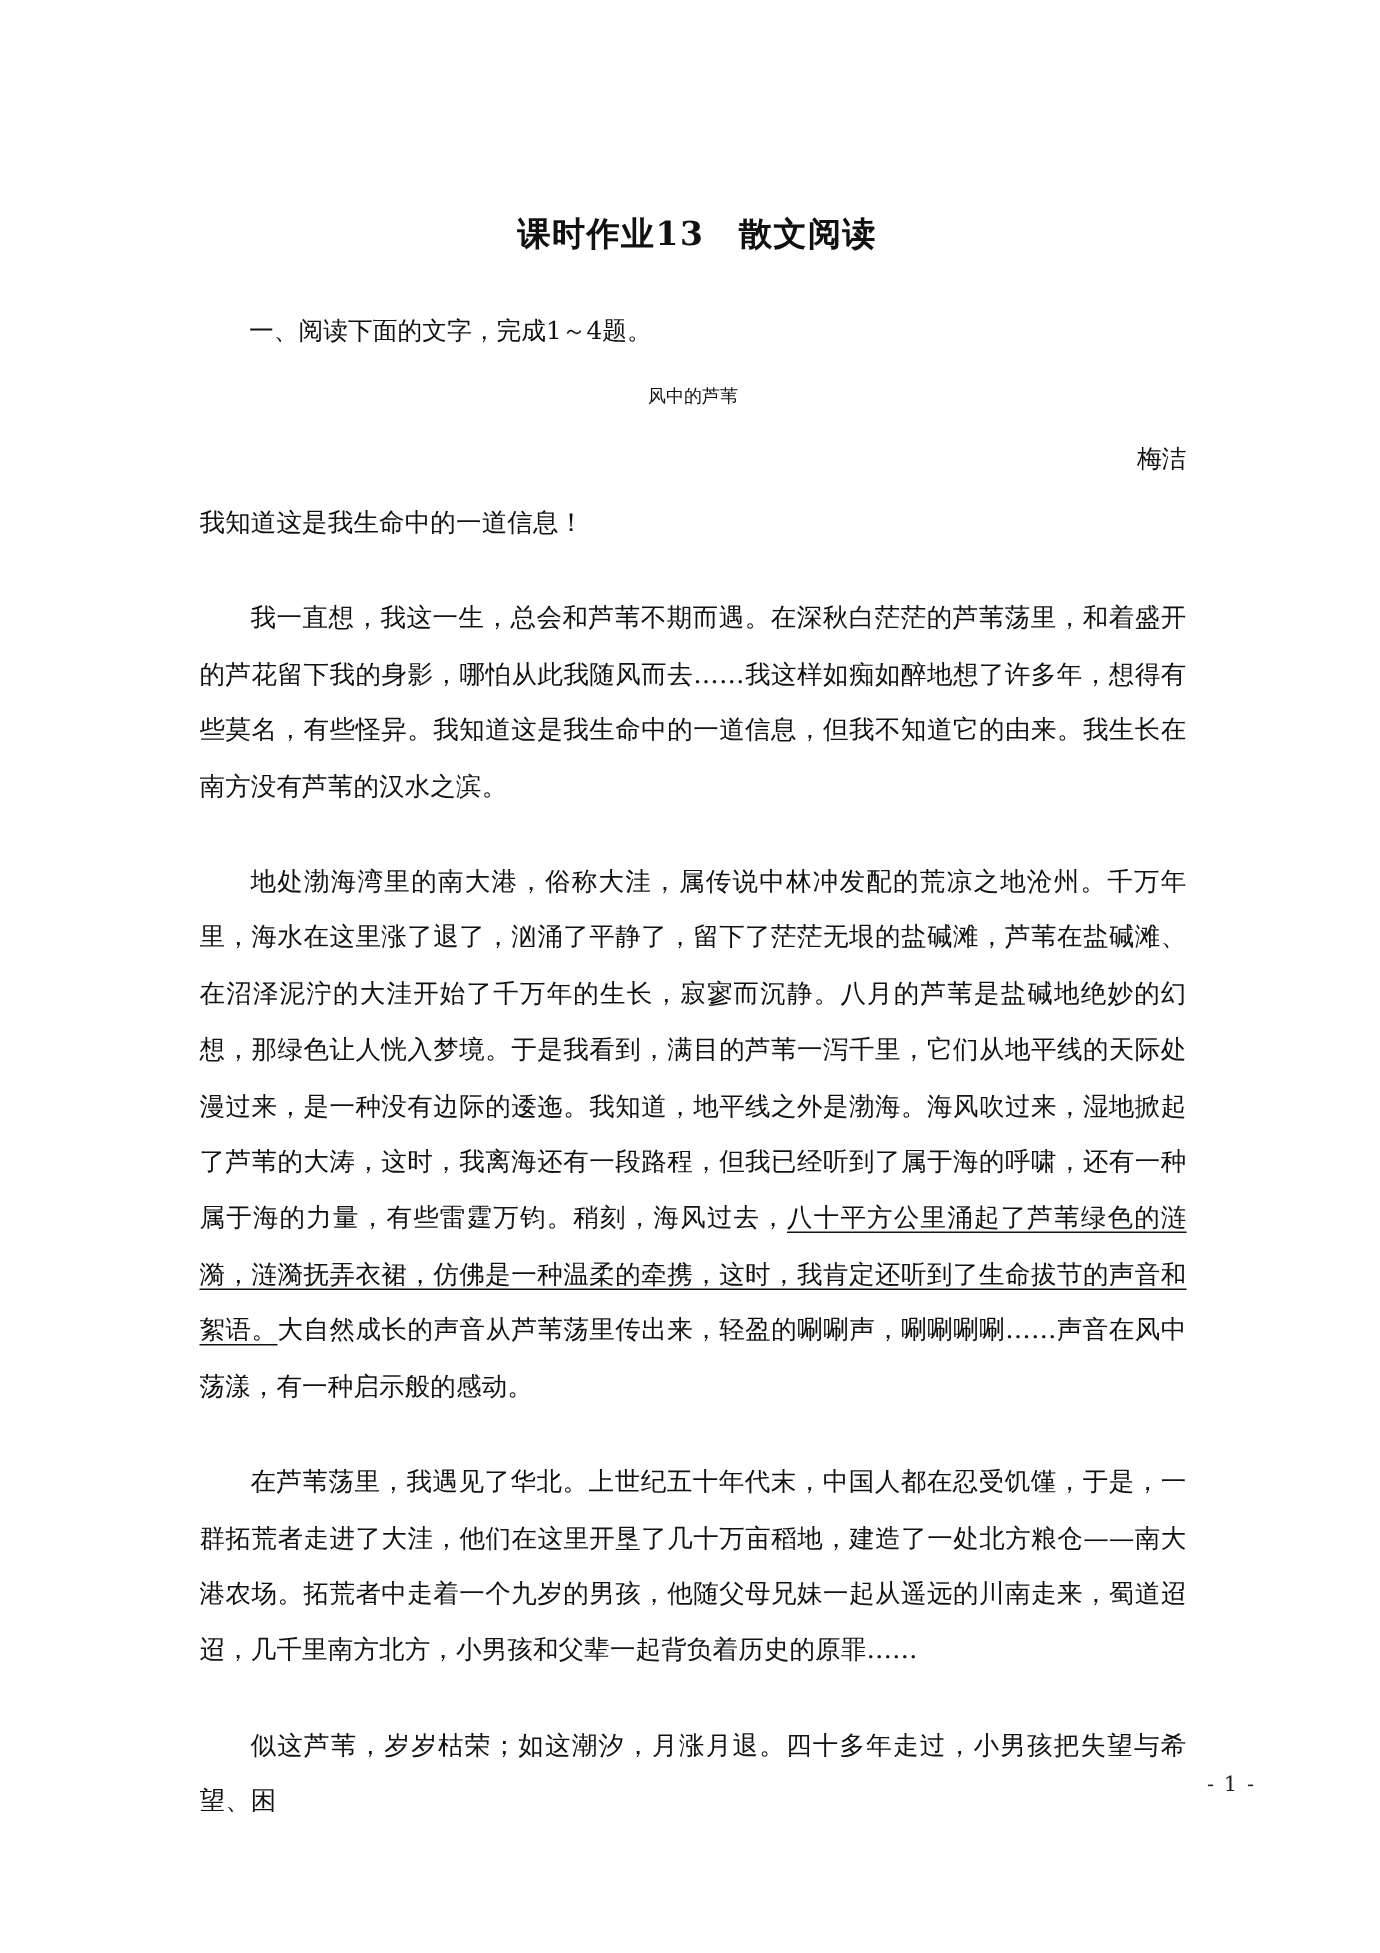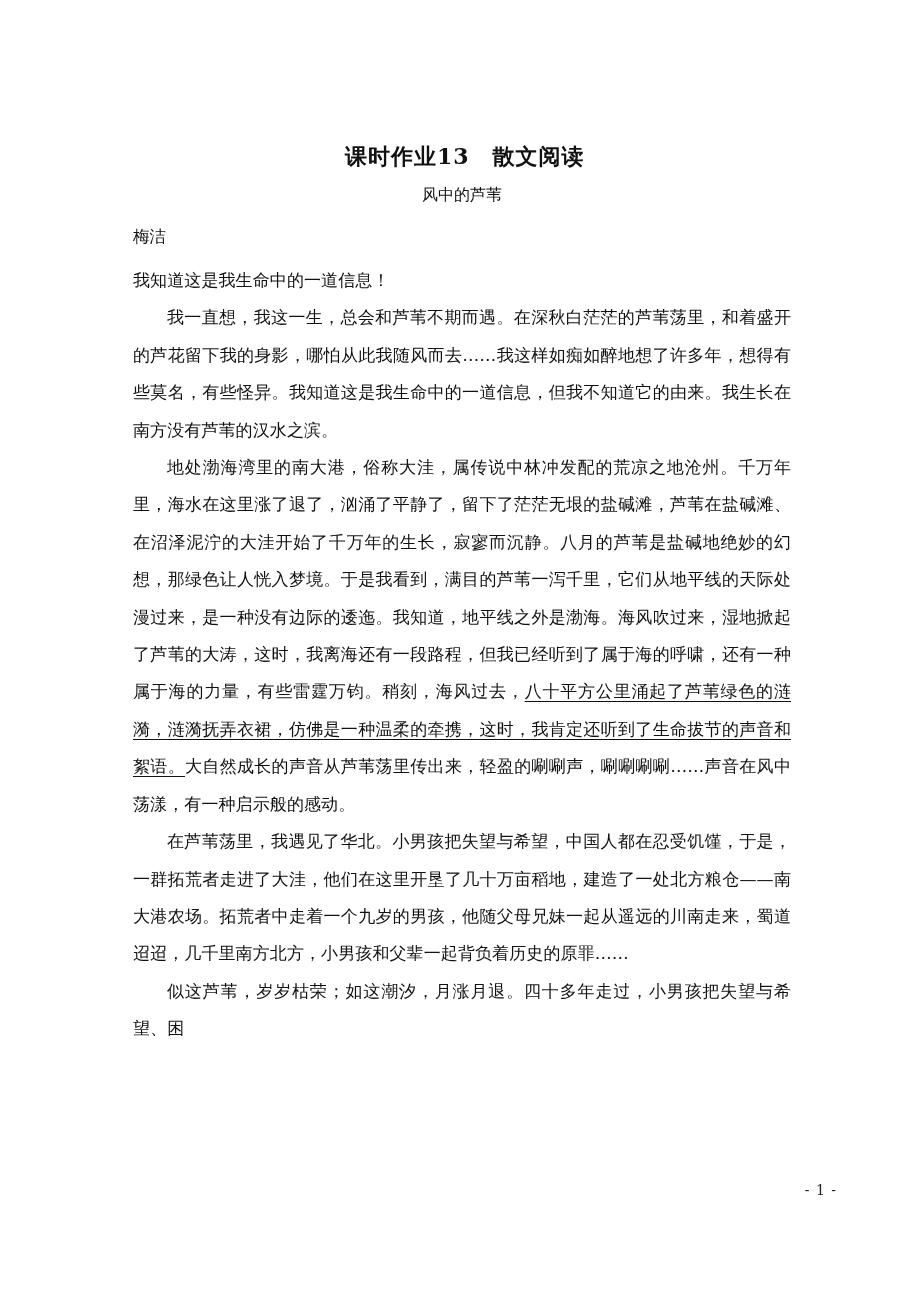--- a/index.html
+++ b/index.html
@@ -37,44 +37,45 @@
     white-space: pre;
   }
   .section-line {
     font-size: 16.5px;
     line-height: 38px;
     margin: 0;
     padding-top: 31px;
     text-indent: 33px;
   }
   .center-title {
-    font-size: 16px;
+    font-size: 12px;
     text-align: center;
     line-height: 38px;
     margin: 0;
     padding-top: 5px;
   }
   .center-author {
     font-size: 16.5px;
-    text-align: left;
+    text-align: right;
     line-height: 38px;
     margin: 0;
     padding-top: 4px;
   }
   p.body-para {
     font-size: 17px;
     line-height: 37.4px;
     margin: 0;
     text-align: justify;
     text-justify: inter-ideograph;
     text-indent: 0;
     letter-spacing: 0.1px;
   }
   p.body-para.indent {
     text-indent: 34px;
+    margin-top: 26px;
   }
   p.first-para {
     padding-top: 6px;
   }
   .ul {
     text-decoration: underline;
     text-underline-offset: 4px;
   }
   .page-number {
     position: absolute;
@@ -87,34 +88,35 @@
 </style>
 </head>
 <body>
 
 <div class="page">
 
   <div class="content">
 
     <h1 class="doc-title">课时作业13　散文阅读</h1>
 
+    <div class="section-line">一、阅读下面的文字，完成1～4题。</div>
 
     <div class="center-title">风中的芦苇</div>
 
     <div class="center-author">梅洁</div>
 
     <p class="body-para first-para">我知道这是我生命中的一道信息！</p>
 
     <p class="body-para indent">我一直想，我这一生，总会和芦苇不期而遇。在深秋白茫茫的芦苇荡里，和着盛开的芦花留下我的身影，哪怕从此我随风而去……我这样如痴如醉地想了许多年，想得有些莫名，有些怪异。我知道这是我生命中的一道信息，但我不知道它的由来。我生长在南方没有芦苇的汉水之滨。</p>
 
 
     <p class="body-para indent" id="seg-para"><span>地处渤海湾里的南大港，俗称大洼，属传说中林冲发配的荒凉之地沧州。千万年里，海水在这里涨了退了，汹涌了平静了，留下了茫茫无垠的盐碱滩，芦苇在盐碱滩、在沼泽泥泞的大洼开始了千万年的生长，寂寥而沉静。八月的芦苇是盐碱地绝妙的幻想，那绿色让人恍入梦境。于是我看到，满目的芦苇一泻千里，它们从地平线的天际处漫过来，是一种没有边际的逶迤。我知道，地平线之外是渤海。海风吹过来，湿地掀起了芦苇的大涛，这时，我离海还有一段路程，但我已经听到了属于海的呼啸，还有一种属于海的力量，有些雷霆万钧。稍刻，海风过去，</span><span class="ul">八十平方公里涌起了芦苇绿色的涟漪，涟漪抚弄衣裙，仿佛是一种温柔的牵携，这时，我肯定还听到了生命拔节的声音和絮语。</span><span>大自然成长的声音从芦苇荡里传出来，轻盈的唰唰声，唰唰唰唰……声音在风中荡漾，有一种启示般的感动。</span></p>
 
 
-    <p class="body-para indent">在芦苇荡里，我遇见了华北。小男孩把失望与希望，中国人都在忍受饥馑，于是，一群拓荒者走进了大洼，他们在这里开垦了几十万亩稻地，建造了一处北方粮仓——南大港农场。拓荒者中走着一个九岁的男孩，他随父母兄妹一起从遥远的川南走来，蜀道迢迢，几千里南方北方，小男孩和父辈一起背负着历史的原罪……</p>
+    <p class="body-para indent">在芦苇荡里，我遇见了华北。上世纪五十年代末，中国人都在忍受饥馑，于是，一群拓荒者走进了大洼，他们在这里开垦了几十万亩稻地，建造了一处北方粮仓——南大港农场。拓荒者中走着一个九岁的男孩，他随父母兄妹一起从遥远的川南走来，蜀道迢迢，几千里南方北方，小男孩和父辈一起背负着历史的原罪……</p>
 
     <p class="body-para indent">似这芦苇，岁岁枯荣；如这潮汐，月涨月退。四十多年走过，小男孩把失望与希望、困</p>
 
   </div>
 
   <div class="page-number">- 1 -</div>
 
 </div>
 
 </body></html>

